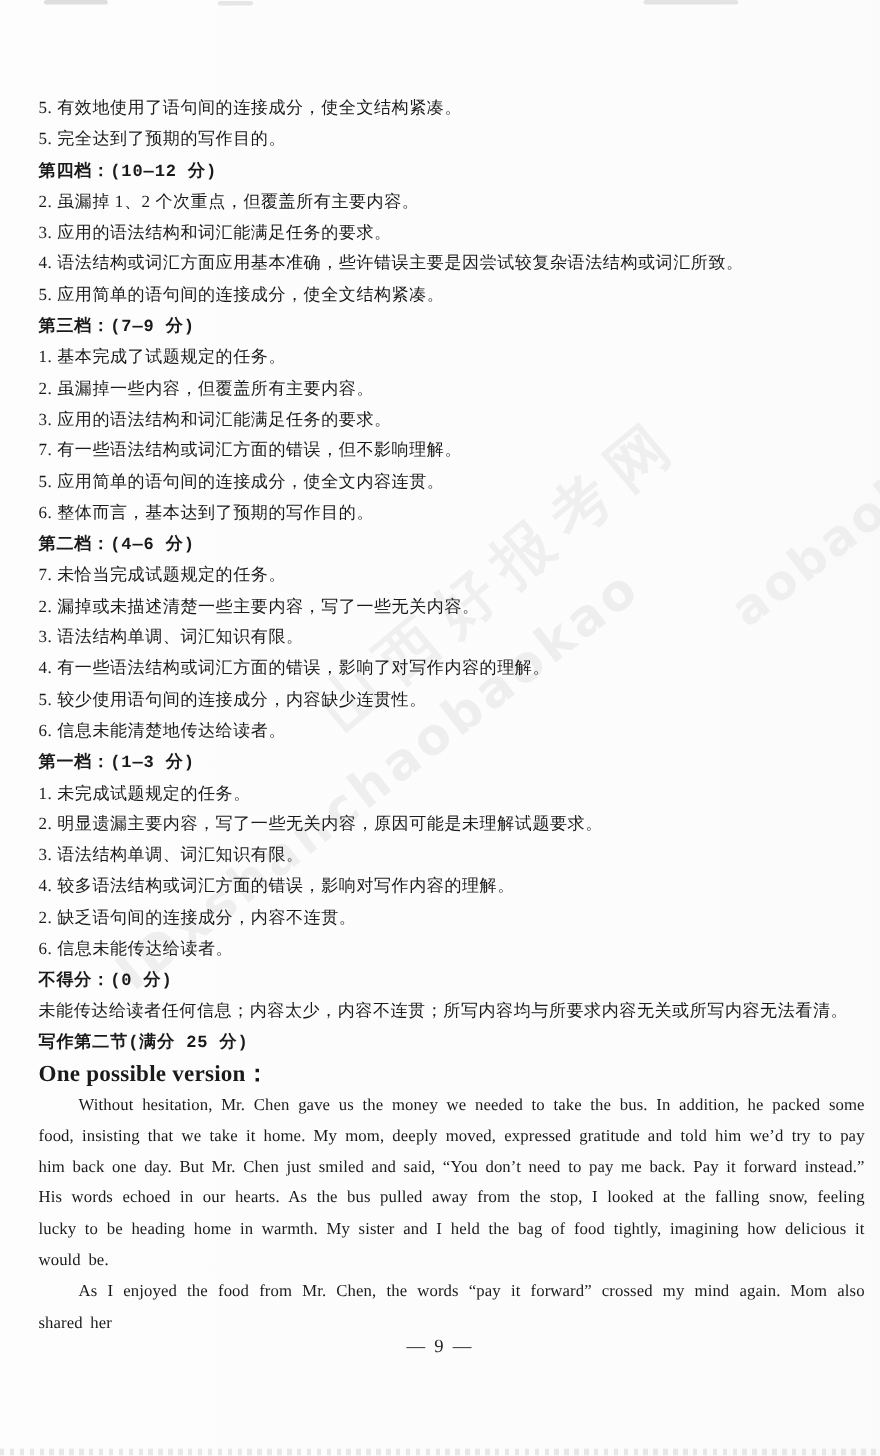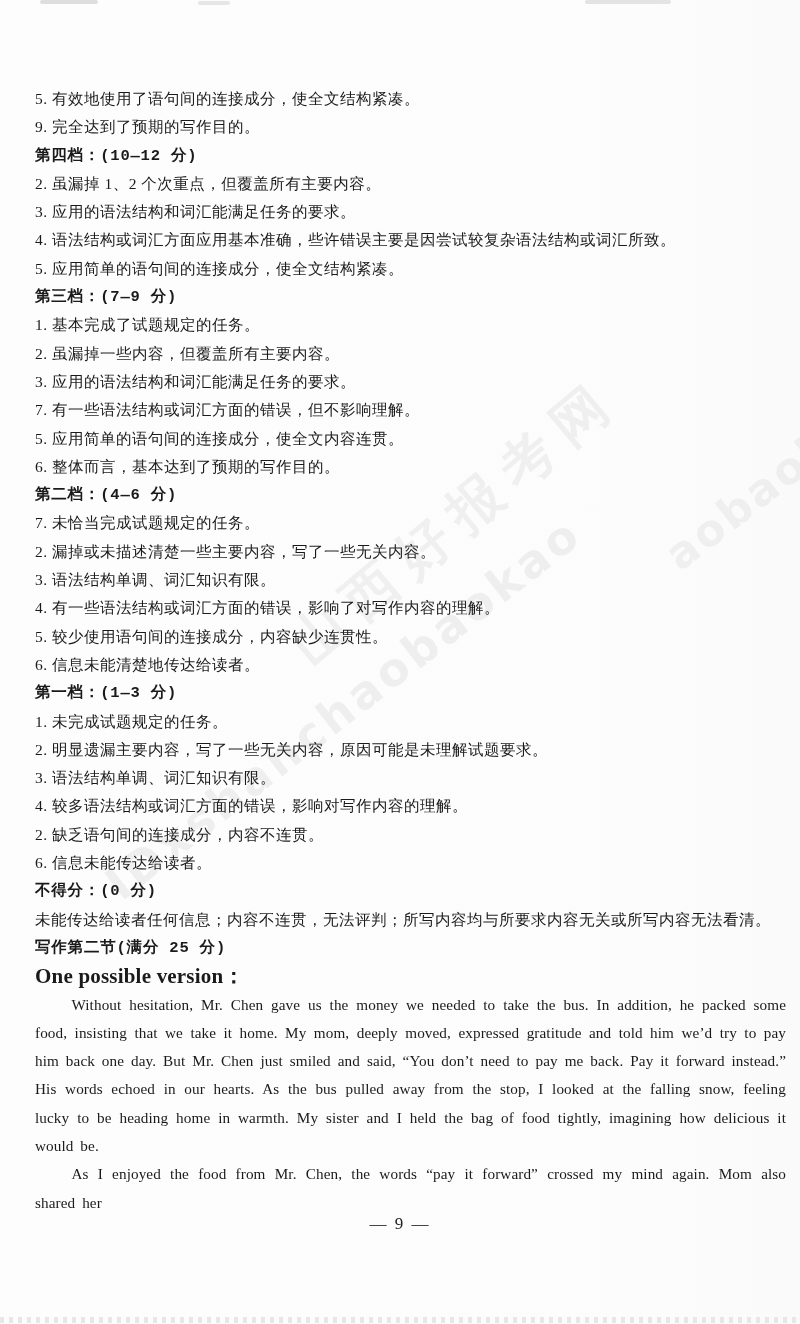--- a/index.html
+++ b/index.html
@@ -112,21 +112,21 @@
   <div class="wm wm-latin">IDxshanchaobaokao</div>
   <div class="wm wm-latin2">aobaokao</div>
 
   <div class="smudge s1"></div>
   <div class="smudge s2"></div>
   <div class="smudge s3"></div>
   <div class="bottom-edge"></div>
 
   <div class="content">
     <div class="line item">5. 有效地使用了语句间的连接成分，使全文结构紧凑。</div>
-    <div class="line item">9. 完全达到了预期的写作目的。</div>
+    <div class="line item">5. 完全达到了预期的写作目的。</div>
     <div class="line band">第四档：(10—12 分)</div>
     <div class="line item">2. 虽漏掉 1、2 个次重点，但覆盖所有主要内容。</div>
     <div class="line item">3. 应用的语法结构和词汇能满足任务的要求。</div>
     <div class="line item">4. 语法结构或词汇方面应用基本准确，些许错误主要是因尝试较复杂语法结构或词汇所致。</div>
     <div class="line item">5. 应用简单的语句间的连接成分，使全文结构紧凑。</div>
     <div class="line band">第三档：(7—9 分)</div>
     <div class="line item">1. 基本完成了试题规定的任务。</div>
     <div class="line item">2. 虽漏掉一些内容，但覆盖所有主要内容。</div>
     <div class="line item">3. 应用的语法结构和词汇能满足任务的要求。</div>
     <div class="line item">7. 有一些语法结构或词汇方面的错误，但不影响理解。</div>
@@ -140,21 +140,21 @@
     <div class="line item">5. 较少使用语句间的连接成分，内容缺少连贯性。</div>
     <div class="line item">6. 信息未能清楚地传达给读者。</div>
     <div class="line band">第一档：(1—3 分)</div>
     <div class="line item">1. 未完成试题规定的任务。</div>
     <div class="line item">2. 明显遗漏主要内容，写了一些无关内容，原因可能是未理解试题要求。</div>
     <div class="line item">3. 语法结构单调、词汇知识有限。</div>
     <div class="line item">4. 较多语法结构或词汇方面的错误，影响对写作内容的理解。</div>
     <div class="line item">2. 缺乏语句间的连接成分，内容不连贯。</div>
     <div class="line item">6. 信息未能传达给读者。</div>
     <div class="line band">不得分：(0 分)</div>
-    <div class="line item">未能传达给读者任何信息；内容不连贯，无法评判；所写内容均与所要求内容无关或所写内容无法看清。</div>
+    <div class="line item">未能传达给读者任何信息；内容太少，内容不连贯；所写内容均与所要求内容无关或所写内容无法看清。</div>
     <div class="line band">写作第二节(满分 25 分)</div>
 
     <div class="essay-head">One possible version：</div>
     <p class="essay-p">Without hesitation, Mr. Chen gave us the money we needed to take the bus. In addition, he packed some food, insisting that we take it home. My mom, deeply moved, expressed gratitude and told him we’d try to pay him back one day. But Mr. Chen just smiled and said, “You don’t need to pay me back. Pay it forward instead.” His words echoed in our hearts. As the bus pulled away from the stop, I looked at the falling snow, feeling lucky to be heading home in warmth. My sister and I held the bag of food tightly, imagining how delicious it would be.</p>
     <p class="essay-p">As I enjoyed the food from Mr. Chen, the words “pay it forward” crossed my mind again. Mom also shared her</p>
   </div>
 
   <div class="page-num">— 9 —</div>
 </div>
 

